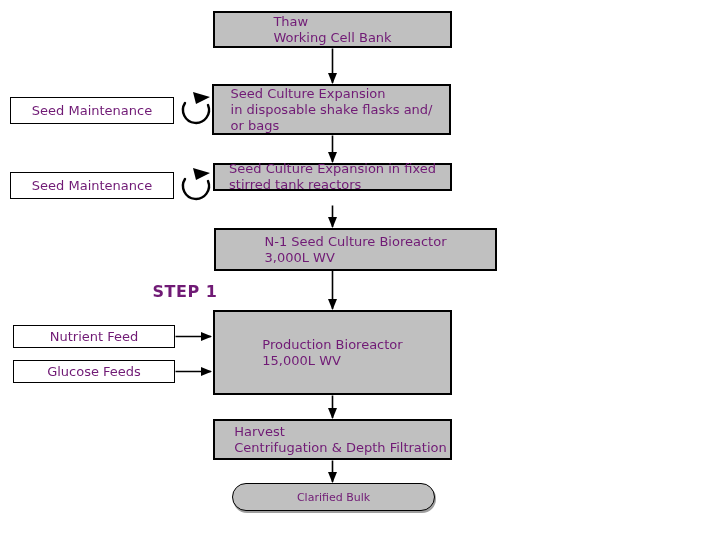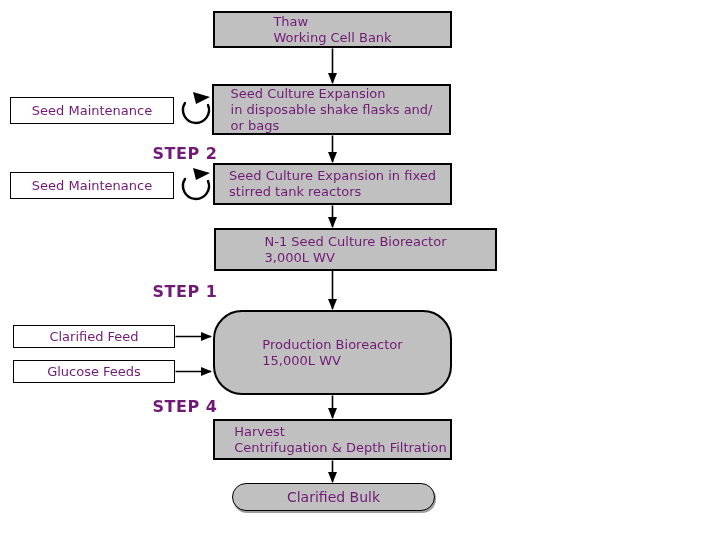--- a/index.html
+++ b/index.html
@@ -44,21 +44,21 @@
     border: 1.5px solid #000000;
     font-size: 13px;
     line-height: 15px;
     white-space: pre-line;
   }
   .oval {
     background: #c0c0c0;
     border: 1.5px solid #000000;
     border-radius: 15px;
     box-shadow: 1px 2px 0 #9e9e9e;
-    font-size: 14px;
+    font-size: 11px;
   }
   .step {
     font-size: 16px;
     font-weight: bold;
     letter-spacing: 0.5px;
     white-space: nowrap;
   }
 </style>
 </head>
 <body>
@@ -85,46 +85,44 @@
     <g transform="translate(196,110)">
       <path d="M -11 -7 A 13 13 0 1 0 12 -5" fill="none" stroke="#000" stroke-width="2.4" stroke-linecap="round"></path>
       <polygon points="-3,-18 0,-6 14,-13" fill="#000"></polygon>
     </g>
     <g transform="translate(196,186)">
       <path d="M -11 -7 A 13 13 0 1 0 12 -5" fill="none" stroke="#000" stroke-width="2.4" stroke-linecap="round"></path>
       <polygon points="-3,-18 0,-6 14,-13" fill="#000"></polygon>
     </g>
   </svg>
 
-  <div class="step" style="left:138px; top:143px; width:94px; height:20px;">STEP 2</div>
   <div class="step" style="left:138px; top:281px; width:94px; height:20px;">STEP 1</div>
-  <div class="step" style="left:138px; top:396px; width:94px; height:20px;">STEP 4</div>
 
   <div class="pbox" style="left:213px; top:11px; width:239px; height:37px;">Thaw
 Working Cell Bank</div>
 
   <div class="pbox" style="left:212px; top:84px; width:239px; height:51px;">Seed Culture Expansion
 in disposable shake flasks and/
 or bags</div>
 
-  <div class="pbox" style="left:213px; top:163px; width:239px; height:42px;">Seed Culture Expansion in fixed
+  <div class="pbox" style="left:213px; top:163px; width:239px; height:28px;">Seed Culture Expansion in fixed
 stirred tank reactors</div>
 
   <div class="pbox" style="left:214px; top:228px; width:283px; height:43px;">N-1 Seed Culture Bioreactor
 3,000L WV</div>
 
-  <div class="pbox" style="left:213px; top:310px; width:239px; height:85px;border-radius:29px;">Production Bioreactor
+  <div class="pbox" style="left:213px; top:310px; width:239px; height:85px;">Production Bioreactor
 15,000L WV</div>
 
   <div class="pbox" style="left:213px; top:419px; width:239px; height:41px;padding-left:16px;">Harvest
 Centrifugation &amp; Depth Filtration</div>
 
   <div class="oval" style="left:232px; top:483px; width:203px; height:28px;">Clarified Bulk</div>
 
   <div class="ibox" style="left:10px; top:97px; width:164px; height:27px;">Seed Maintenance</div>
 
   <div class="ibox" style="left:10px; top:172px; width:164px; height:27px;">Seed Maintenance</div>
 
-  <div class="ibox" style="left:13px; top:325px; width:162px; height:23px;">Clarified Feed</div>
+  <div class="ibox" style="left:13px; top:325px; width:162px; height:23px;">Nutrient Feed</div>
 
   <div class="ibox" style="left:13px; top:360px; width:162px; height:23px;">Glucose Feeds</div>
 
 </div>
 
 </body></html>

